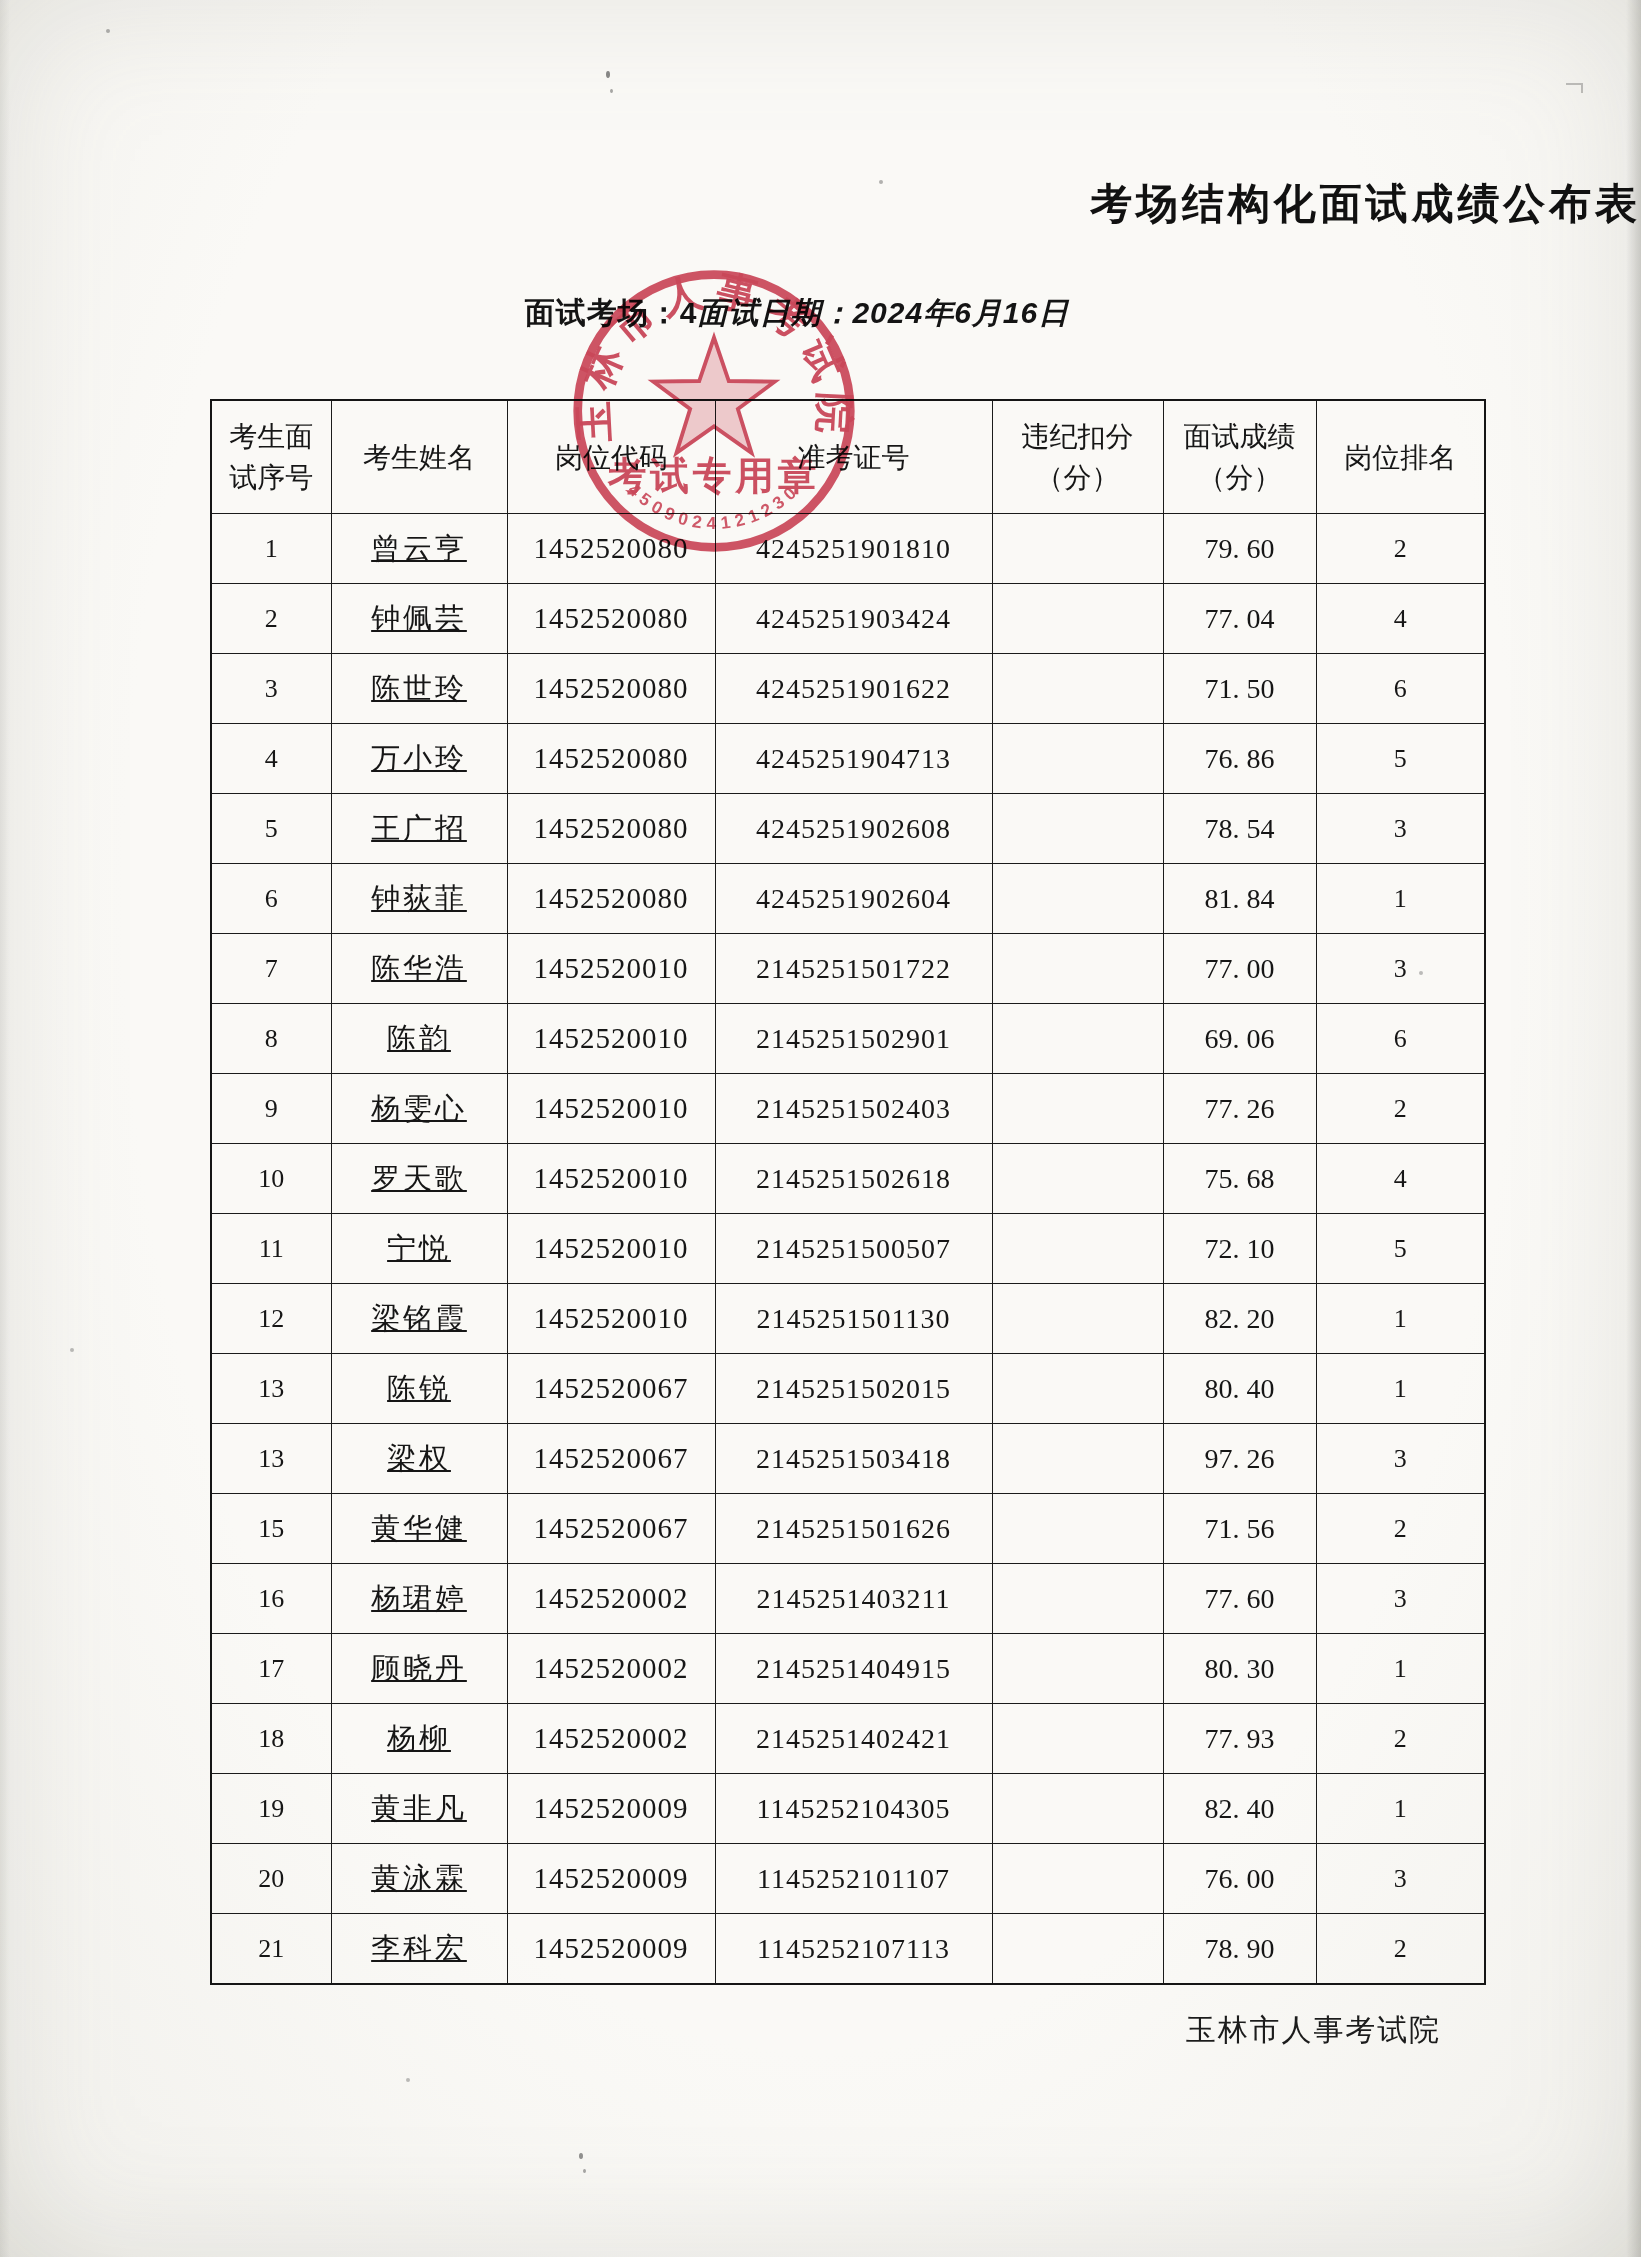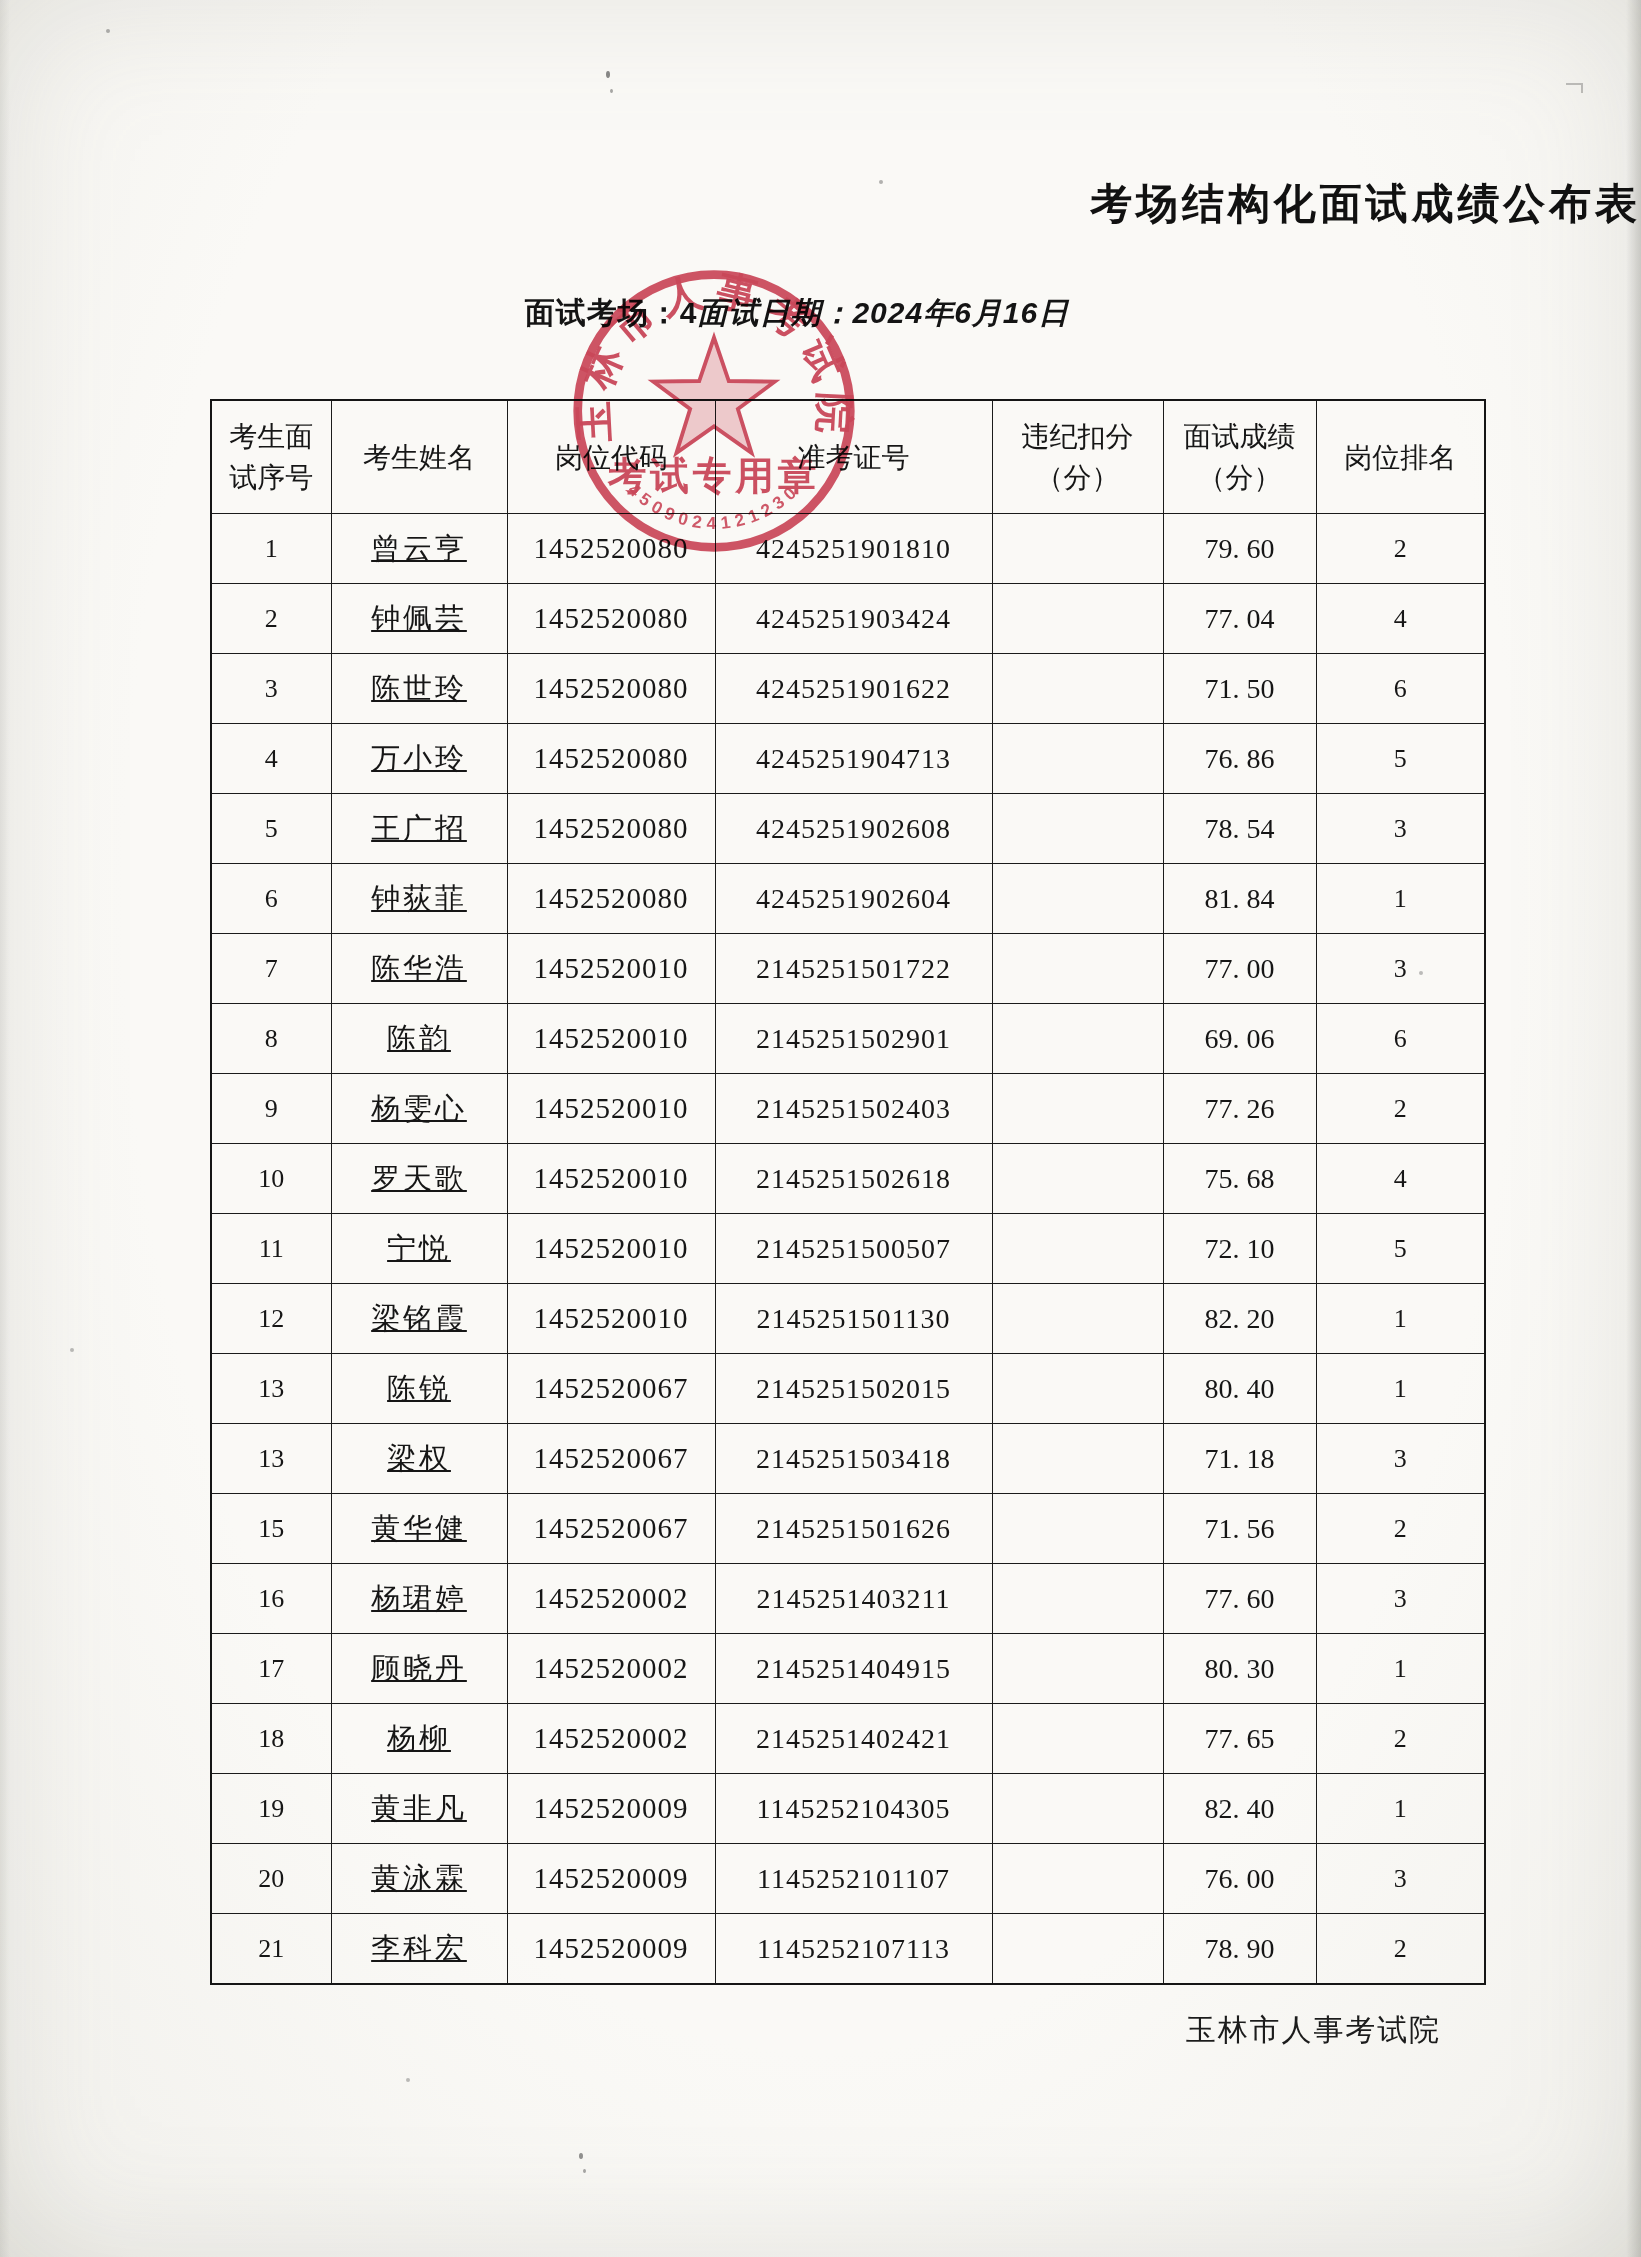--- a/index.html
+++ b/index.html
@@ -268,21 +268,21 @@
             <td class="c-score">80. 40</td>
             <td class="c-rank">1</td>
           </tr>
 
           <tr>
             <td class="c-seq">13</td>
             <td class="c-name">梁权</td>
             <td class="c-code">1452520067</td>
             <td class="c-ticket">2145251503418</td>
             <td class="c-deduct"></td>
-            <td class="c-score">71. 18</td>
+            <td class="c-score">97. 26</td>
             <td class="c-rank">3</td>
           </tr>
 
           <tr>
             <td class="c-seq">15</td>
             <td class="c-name">黄华健</td>
             <td class="c-code">1452520067</td>
             <td class="c-ticket">2145251501626</td>
             <td class="c-deduct"></td>
             <td class="c-score">71. 56</td>
@@ -308,21 +308,21 @@
             <td class="c-score">80. 30</td>
             <td class="c-rank">1</td>
           </tr>
 
           <tr>
             <td class="c-seq">18</td>
             <td class="c-name">杨柳</td>
             <td class="c-code">1452520002</td>
             <td class="c-ticket">2145251402421</td>
             <td class="c-deduct"></td>
-            <td class="c-score">77. 65</td>
+            <td class="c-score">77. 93</td>
             <td class="c-rank">2</td>
           </tr>
 
           <tr>
             <td class="c-seq">19</td>
             <td class="c-name">黄非凡</td>
             <td class="c-code">1452520009</td>
             <td class="c-ticket">1145252104305</td>
             <td class="c-deduct"></td>
             <td class="c-score">82. 40</td>

